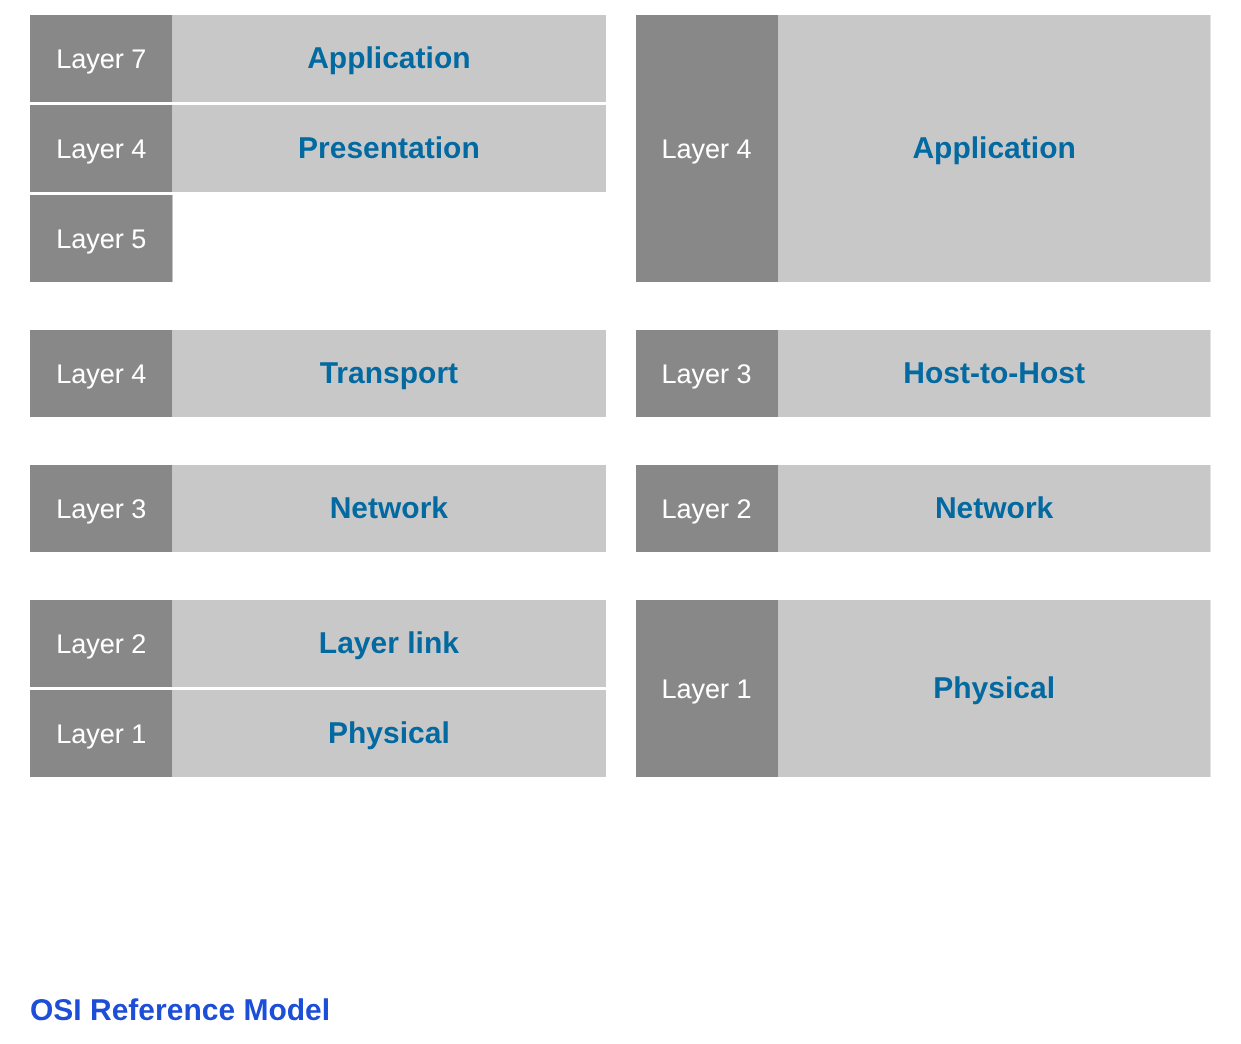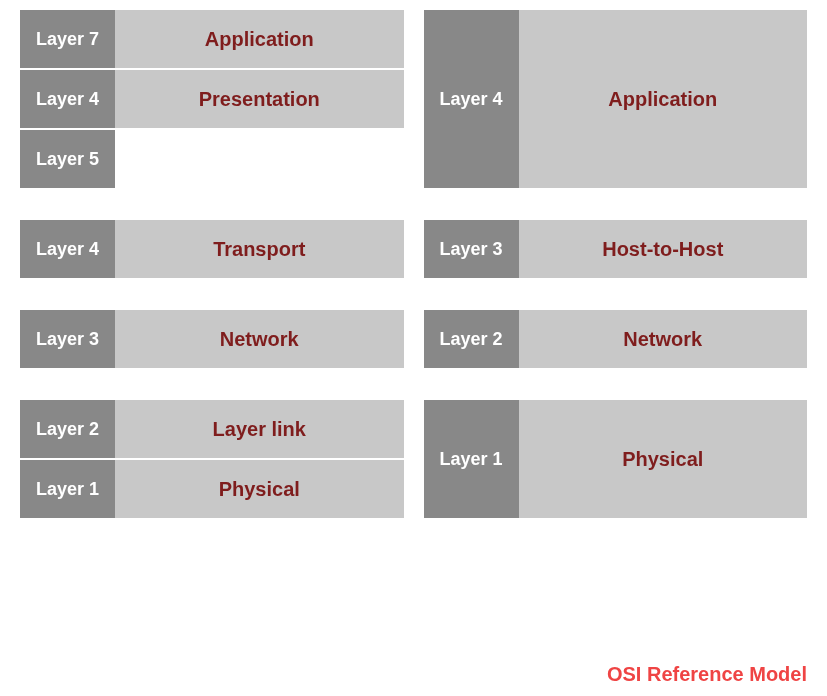--- a/index.html
+++ b/index.html
@@ -43,31 +43,31 @@
       display: flex;
       flex-direction: row;
       height: 58px;
       margin-bottom: 2px;
     }
 
     .layer-label {
       background: #888888;
       color: #ffffff;
       font-size: 18px;
-      font-weight: bold;
+      font-weight: normal;
       display: flex;
       align-items: center;
       justify-content: center;
       width: 95px;
       flex-shrink: 0;
     }
 
     .layer-name {
       background: #c8c8c8;
-      color: #7f1d1d;
+      color: #0369a1;
       font-size: 20px;
       font-weight: bold;
       display: flex;
       align-items: center;
       justify-content: center;
       flex: 1;
     }
 
     
     .layer-row-tall {
@@ -92,24 +92,24 @@
     .labels-row {
       display: flex;
       flex-direction: row;
       gap: 20px;
       width: 100%;
       margin-top: 6px;
     }
 
     .model-label {
       flex: 1;
-      text-align: right;
+      text-align: left;
       font-size: 20px;
       font-weight: bold;
-      color: #ef4444;
+      color: #1d4ed8;
     }
   </style>
 </head>
 <body>
 
 <div class="main-container">
 
   <div class="column">
 
     <div class="group">

